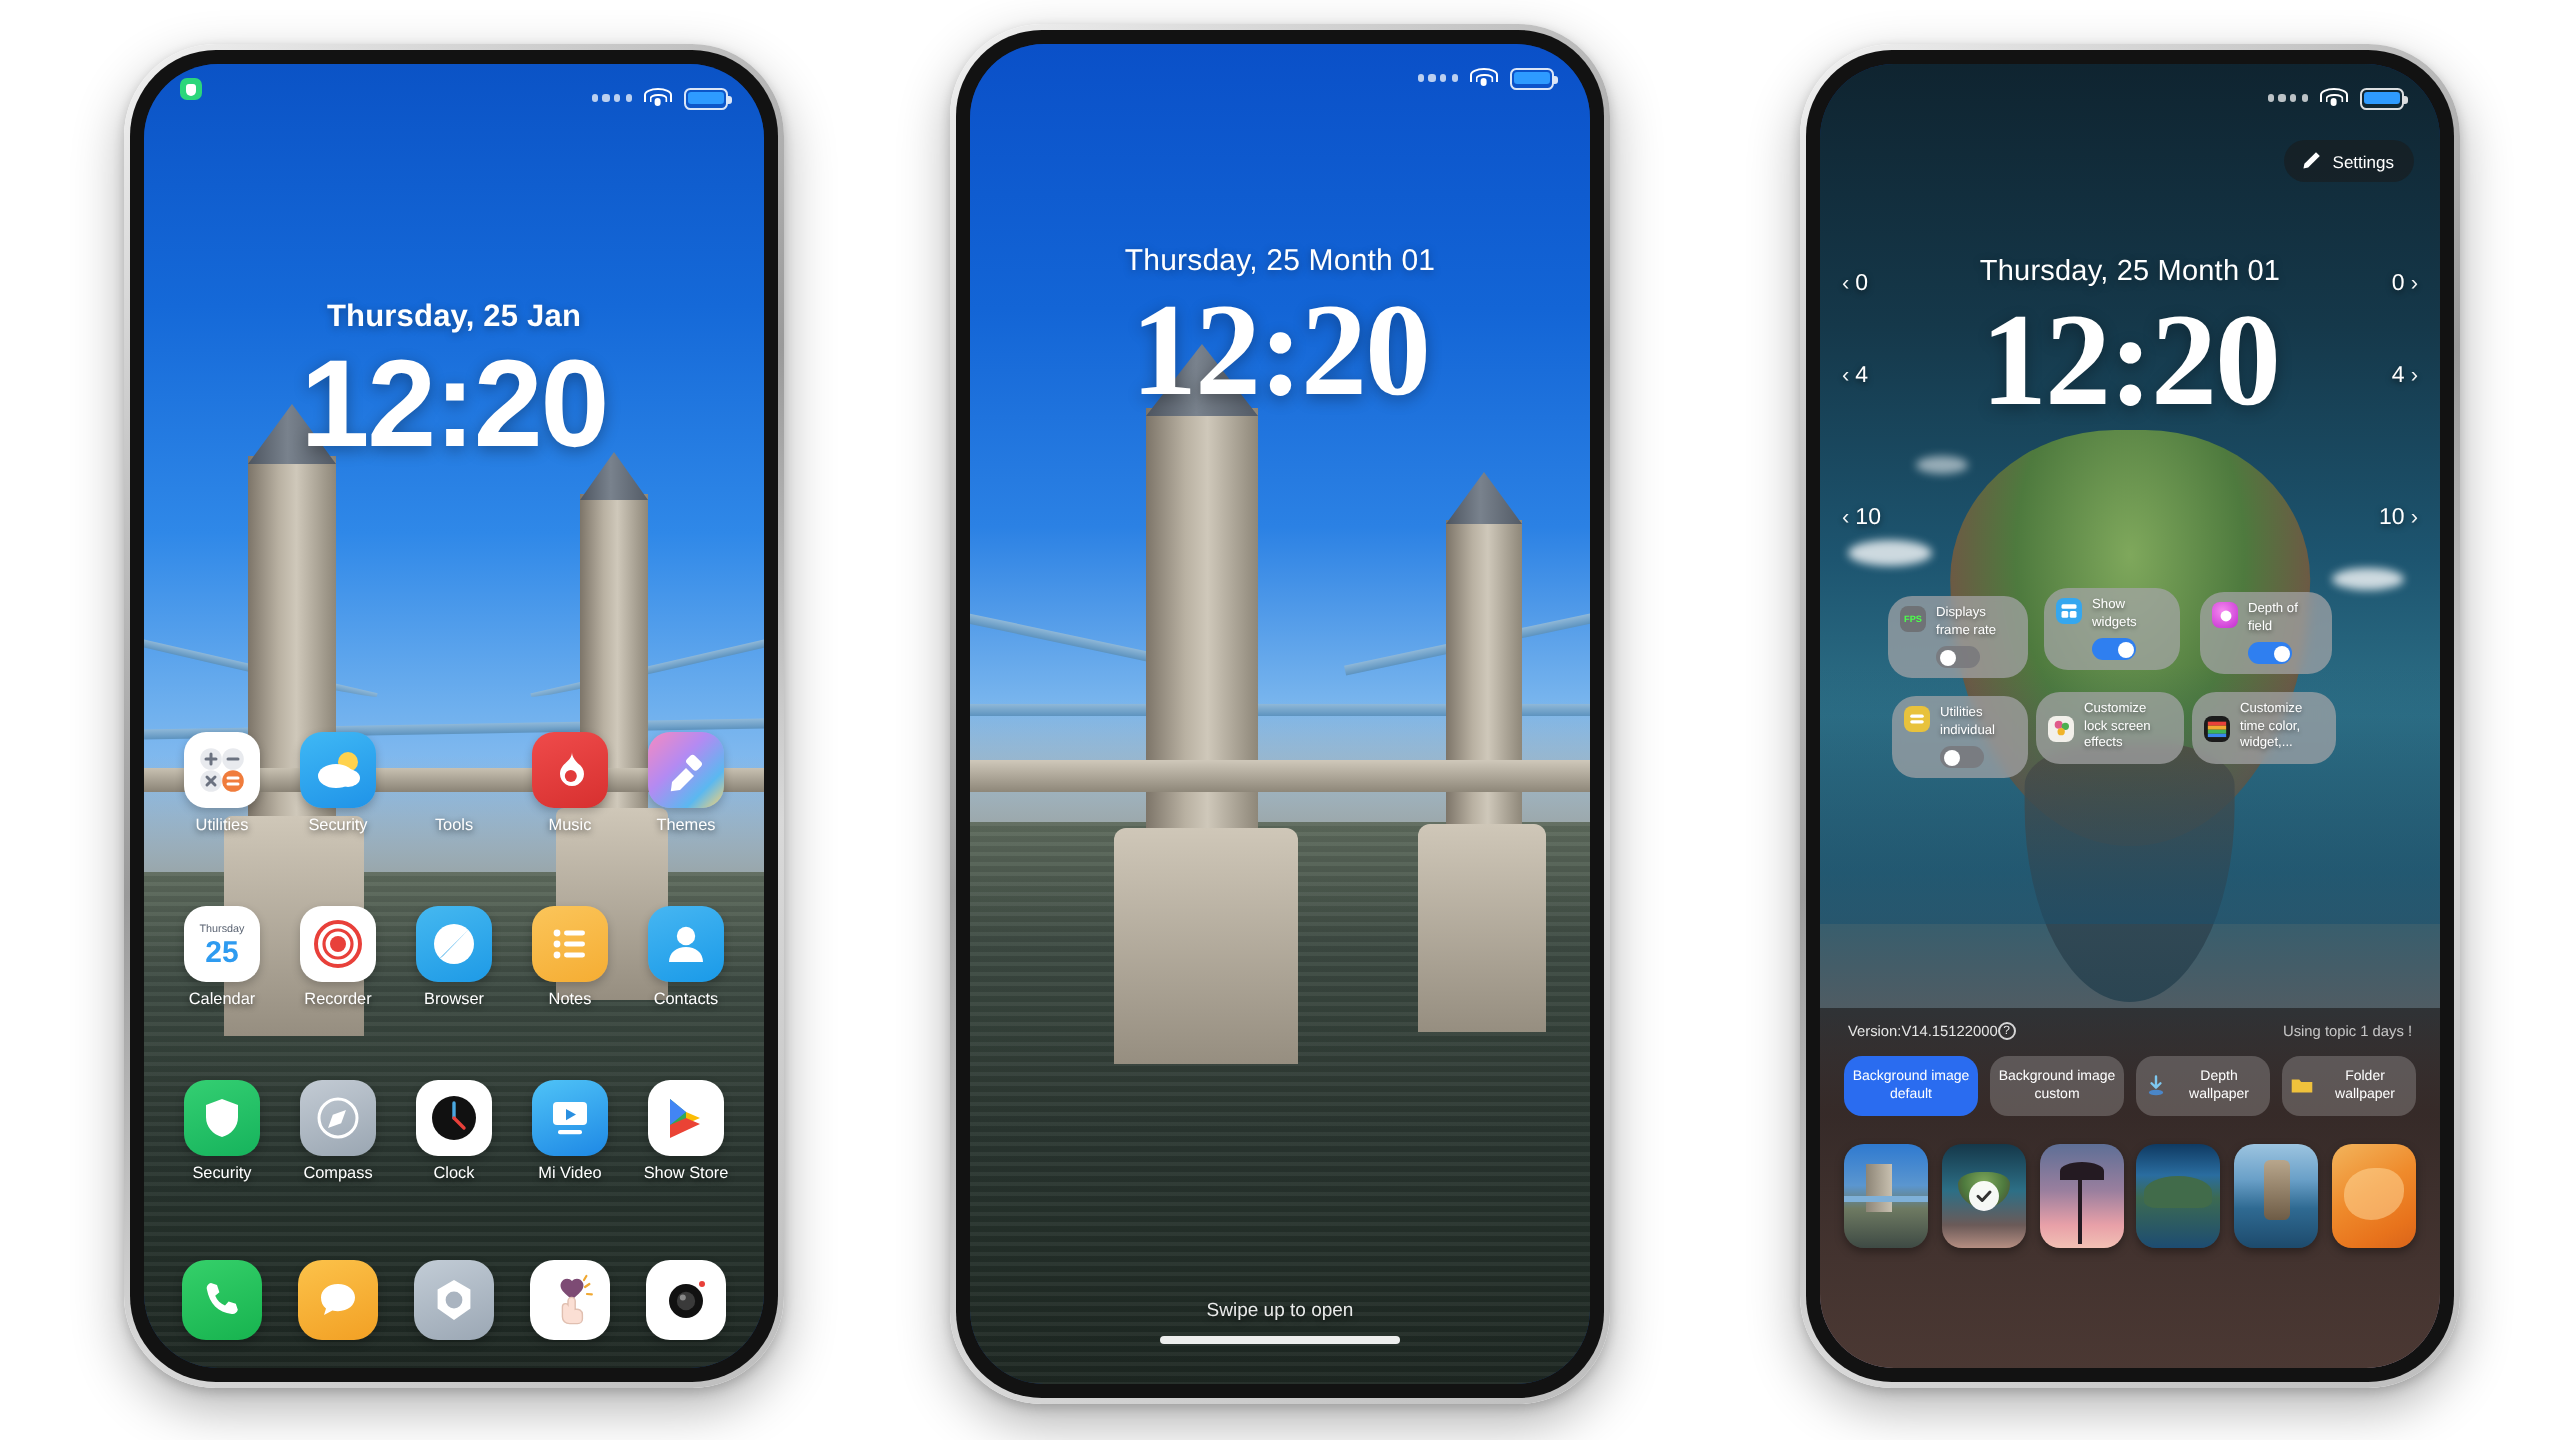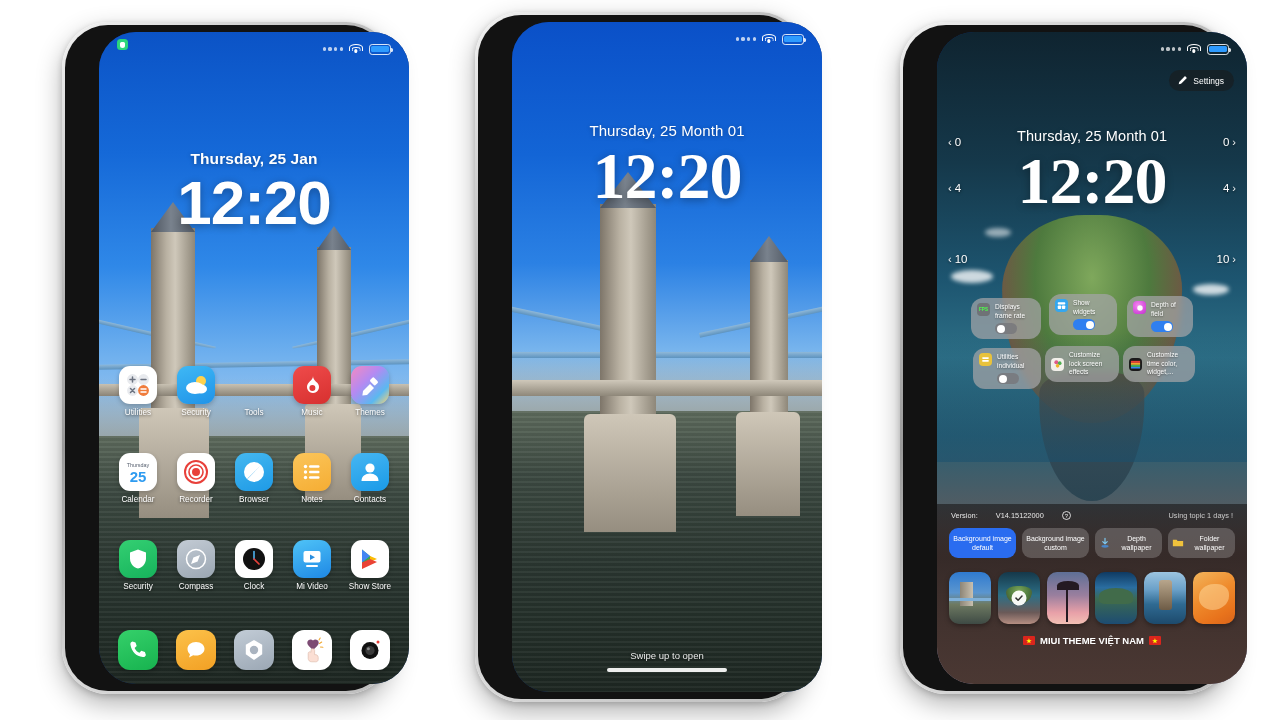--- a/index.html
+++ b/index.html
@@ -9,21 +9,21 @@
     font-family: "Liberation Sans", sans-serif;
     overflow: hidden;
   }
   .stage { position: relative; width: 1280px; height: 720px; background: #fff; }
 
   
   .phone { position: absolute; border-radius: 46px; background:
       linear-gradient(140deg,#f2f2f2 0%,#cfcfcf 18%,#9a9a9a 45%,#d9d9d9 70%,#bdbdbd 100%);
     padding: 3px; box-shadow: 0 10px 26px rgba(0,0,0,.30), 0 2px 6px rgba(0,0,0,.18); }
   .phone .bezel { width:100%; height:100%; border-radius:43px; background:#121212; padding:7px; }
-  .phone .screen { position:relative; width:100%; height:100%; border-radius:37px; overflow:hidden; background:#0b2d6e;margin-left:27px; }
+  .phone .screen { position:relative; width:100%; height:100%; border-radius:37px; overflow:hidden; background:#0b2d6e; }
 
   #phone1 { left:62px;  top:22px;  width:330px; height:672px; }
   #phone2 { left:475px; top:12px;  width:330px; height:690px; }
   #phone3 { left:900px; top:22px;  width:330px; height:672px; }
 
   
   .wp { position:absolute; inset:0; }
   
   .wp-sky { position:absolute; left:0; right:0; top:0; height:62%;
     background: linear-gradient(180deg,#0b53c6 0%,#1569d8 30%,#2f88e8 58%,#6fb0ee 80%,#a9cdef 100%); }
@@ -135,21 +135,21 @@
      align-items:center; justify-content:center; font-size:5px; font-weight:700; color:#fff; }
   .tgl{ width:22px; height:11px; border-radius:7px; margin-top:3px; position:relative; display:block; }
   .tgl.on{ background:#2f7ff0; } .tgl.off{ background:rgba(120,120,125,.85); }
   .tgl b{ position:absolute; top:1.5px; width:8px; height:8px; border-radius:50%; background:#fff; display:block;}
   .tgl.on b{ right:1.5px; } .tgl.off b{ left:1.5px; }
 
   
   .editor{ position:absolute; left:0; right:0; bottom:0; height:180px;
      background:linear-gradient(180deg,rgba(20,16,16,.55),rgba(40,30,28,.80) 30%,rgba(60,44,40,.88)); }
   .ed-meta{ display:flex; justify-content:space-between; align-items:center; padding:7px 14px 0; }
-  .ed-meta .ver{ font-size:7.4px; color:rgba(255,255,255,.88); display:flex; align-items:center; gap:18px;}
+  .ed-meta .ver{ font-size:7.4px; color:rgba(255,255,255,.88); display:flex; align-items:center; gap:0;}
   .qmark{ width:9px; height:9px; border-radius:50%; border:1px solid rgba(255,255,255,.8);
      font-size:6px; display:flex; align-items:center; justify-content:center; color:rgba(255,255,255,.9);}
   .ed-meta .topic{ font-size:7.4px; color:rgba(255,255,255,.72); }
   .ed-btns{ display:flex; gap:6px; padding:8px 12px 0; }
   .ed-btn{ flex:1; background:rgba(150,145,145,.42); border-radius:9px; padding:6px 4px;
      display:flex; align-items:center; justify-content:center; gap:4px; }
   .ed-btn.active{ background:#2a6cf0; }
   .ed-btn .t{ font-size:7px; color:#fff; text-align:center; line-height:1.3; }
   .ed-ico{ width:12px; height:12px; flex:0 0 12px; display:flex; align-items:center; justify-content:center;}
 
@@ -678,23 +678,18 @@
             <div style="position:absolute;left:4px;top:16px;width:34px;height:16px;border-radius:50% 50% 20% 20%;background:#416b4a;"></div>
           </div>
           <div class="thumb" style="background:linear-gradient(180deg,#9cc4e0 0%,#6aa0c8 34%,#2f6a92 62%,#1d4a6c 100%);">
             <div style="position:absolute;left:15px;top:8px;width:13px;height:30px;background:linear-gradient(180deg,#b8a68c,#6e5c46);border-radius:3px;"></div>
           </div>
           <div class="thumb" style="background:linear-gradient(150deg,#f2b45c 0%,#ef8b2c 45%,#e8731c 78%,#d9641a 100%);">
             <div style="position:absolute;left:6px;top:12px;width:30px;height:26px;border-radius:50% 40% 55% 45%;background:rgba(255,220,160,.5);"></div>
           </div>
         </div>
 
-        <div class="brand">
-          <span class="flag">★</span>
-          <span>MIUI THEME VIỆT NAM</span>
-          <span class="flag">★</span>
-        </div>
       </div>
     </div>
    </div>
   </div>
 
 </div>
 
 </body></html>

